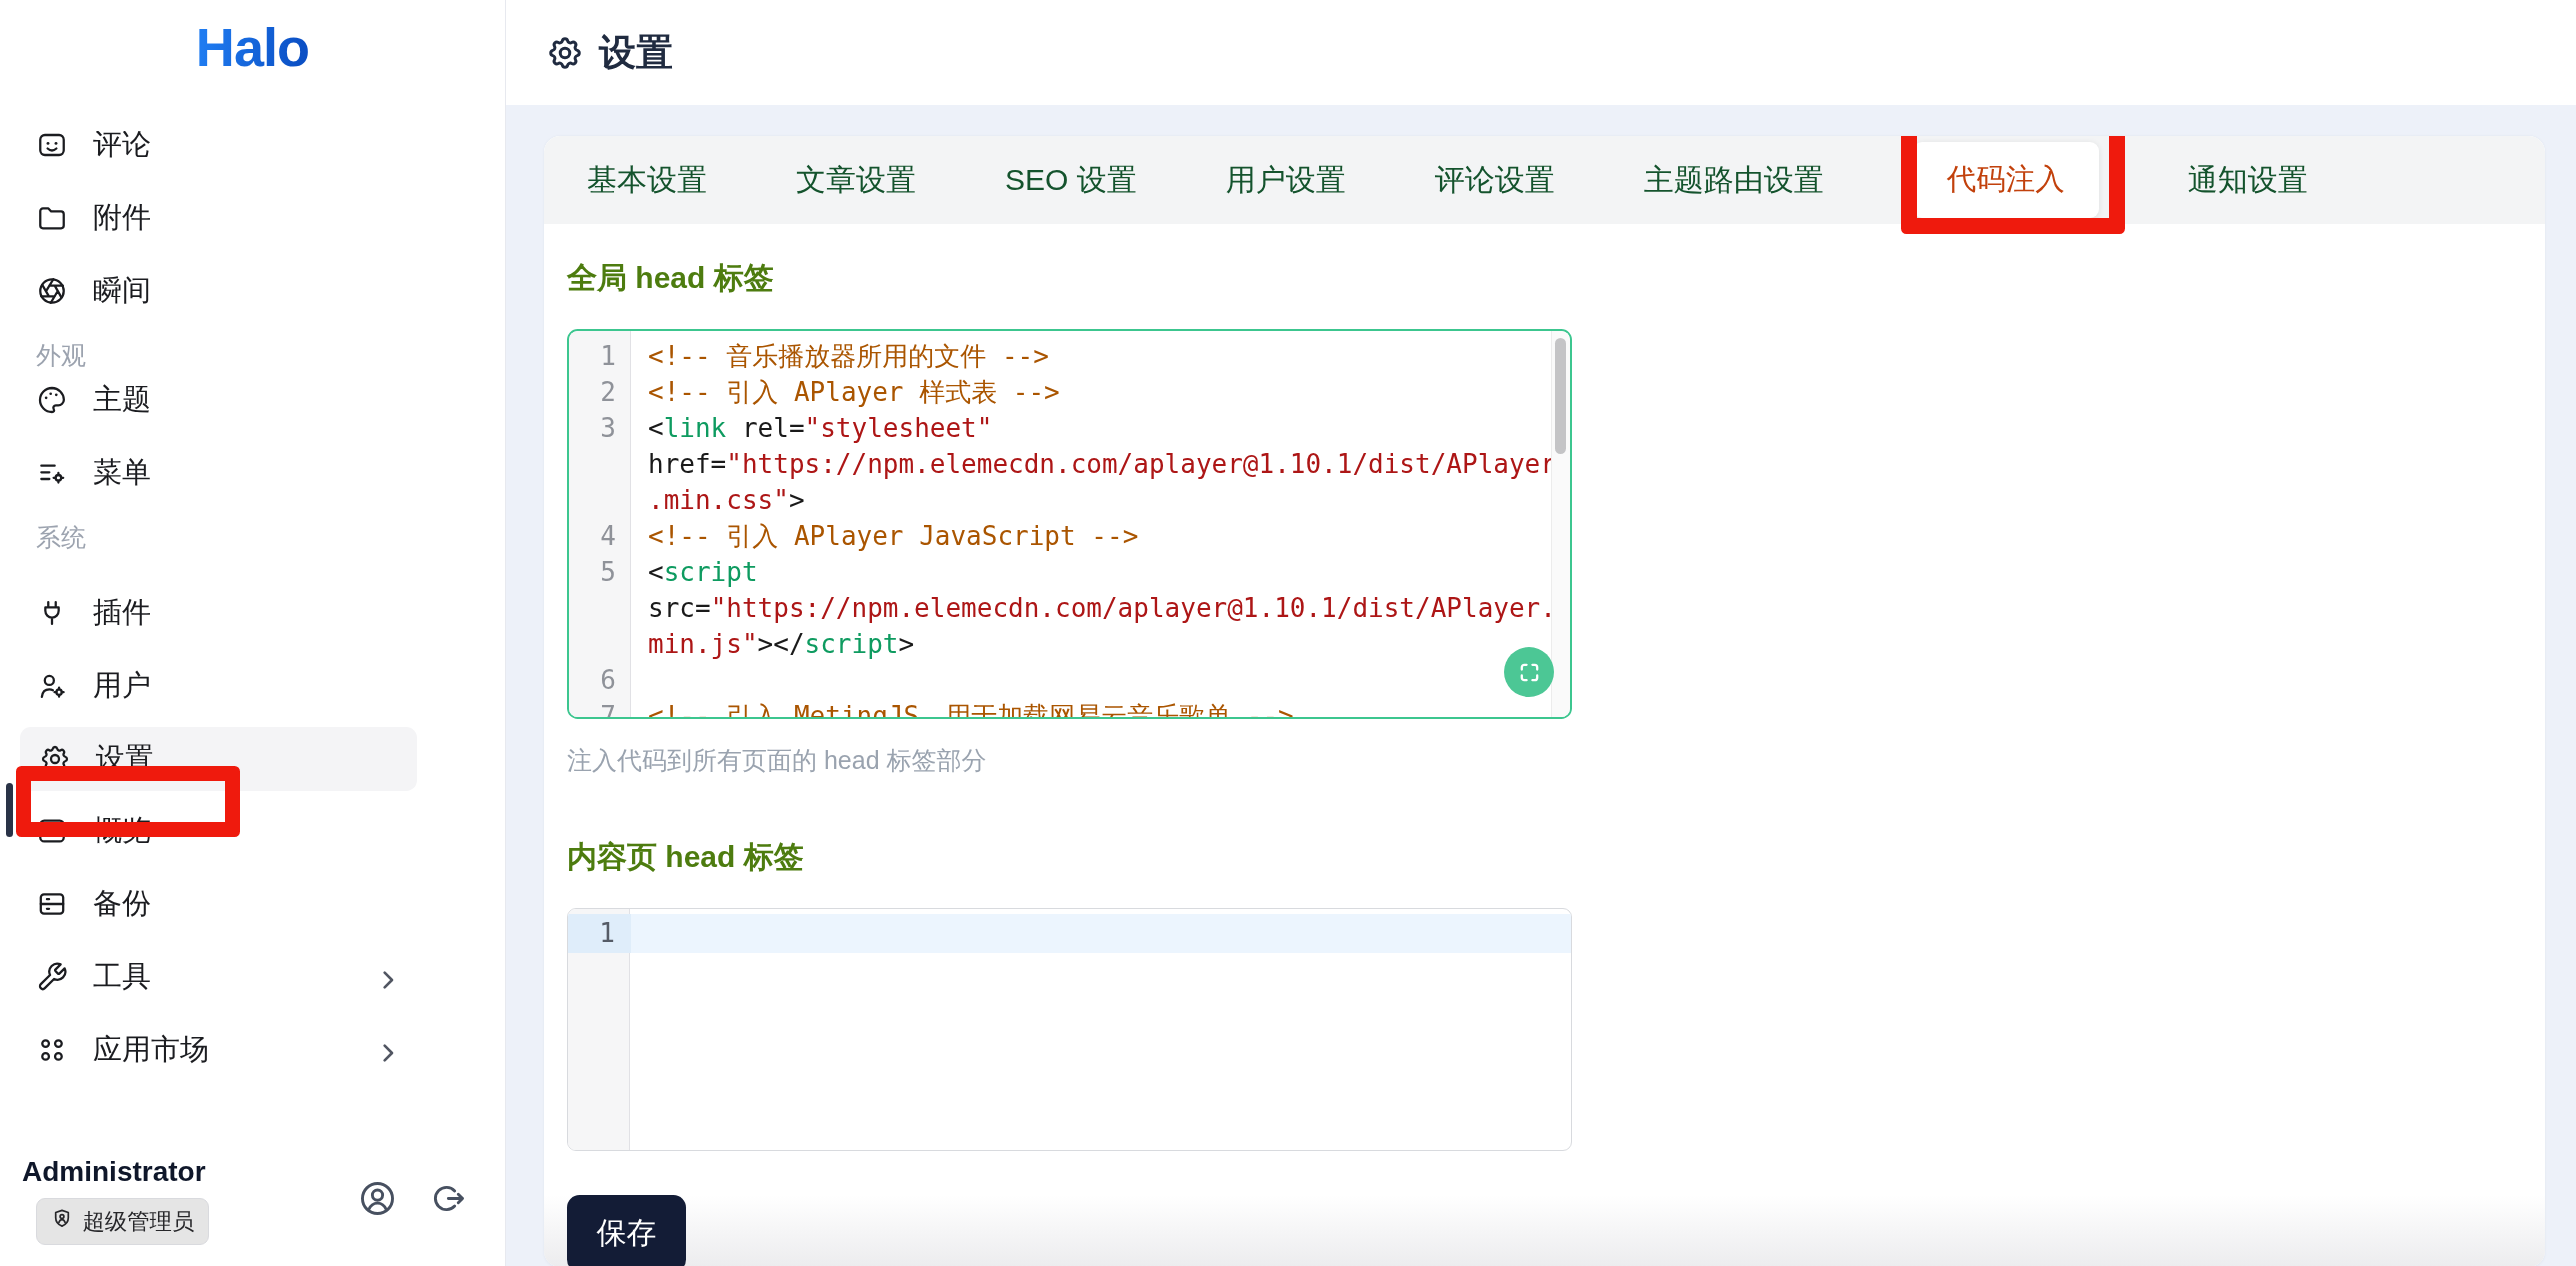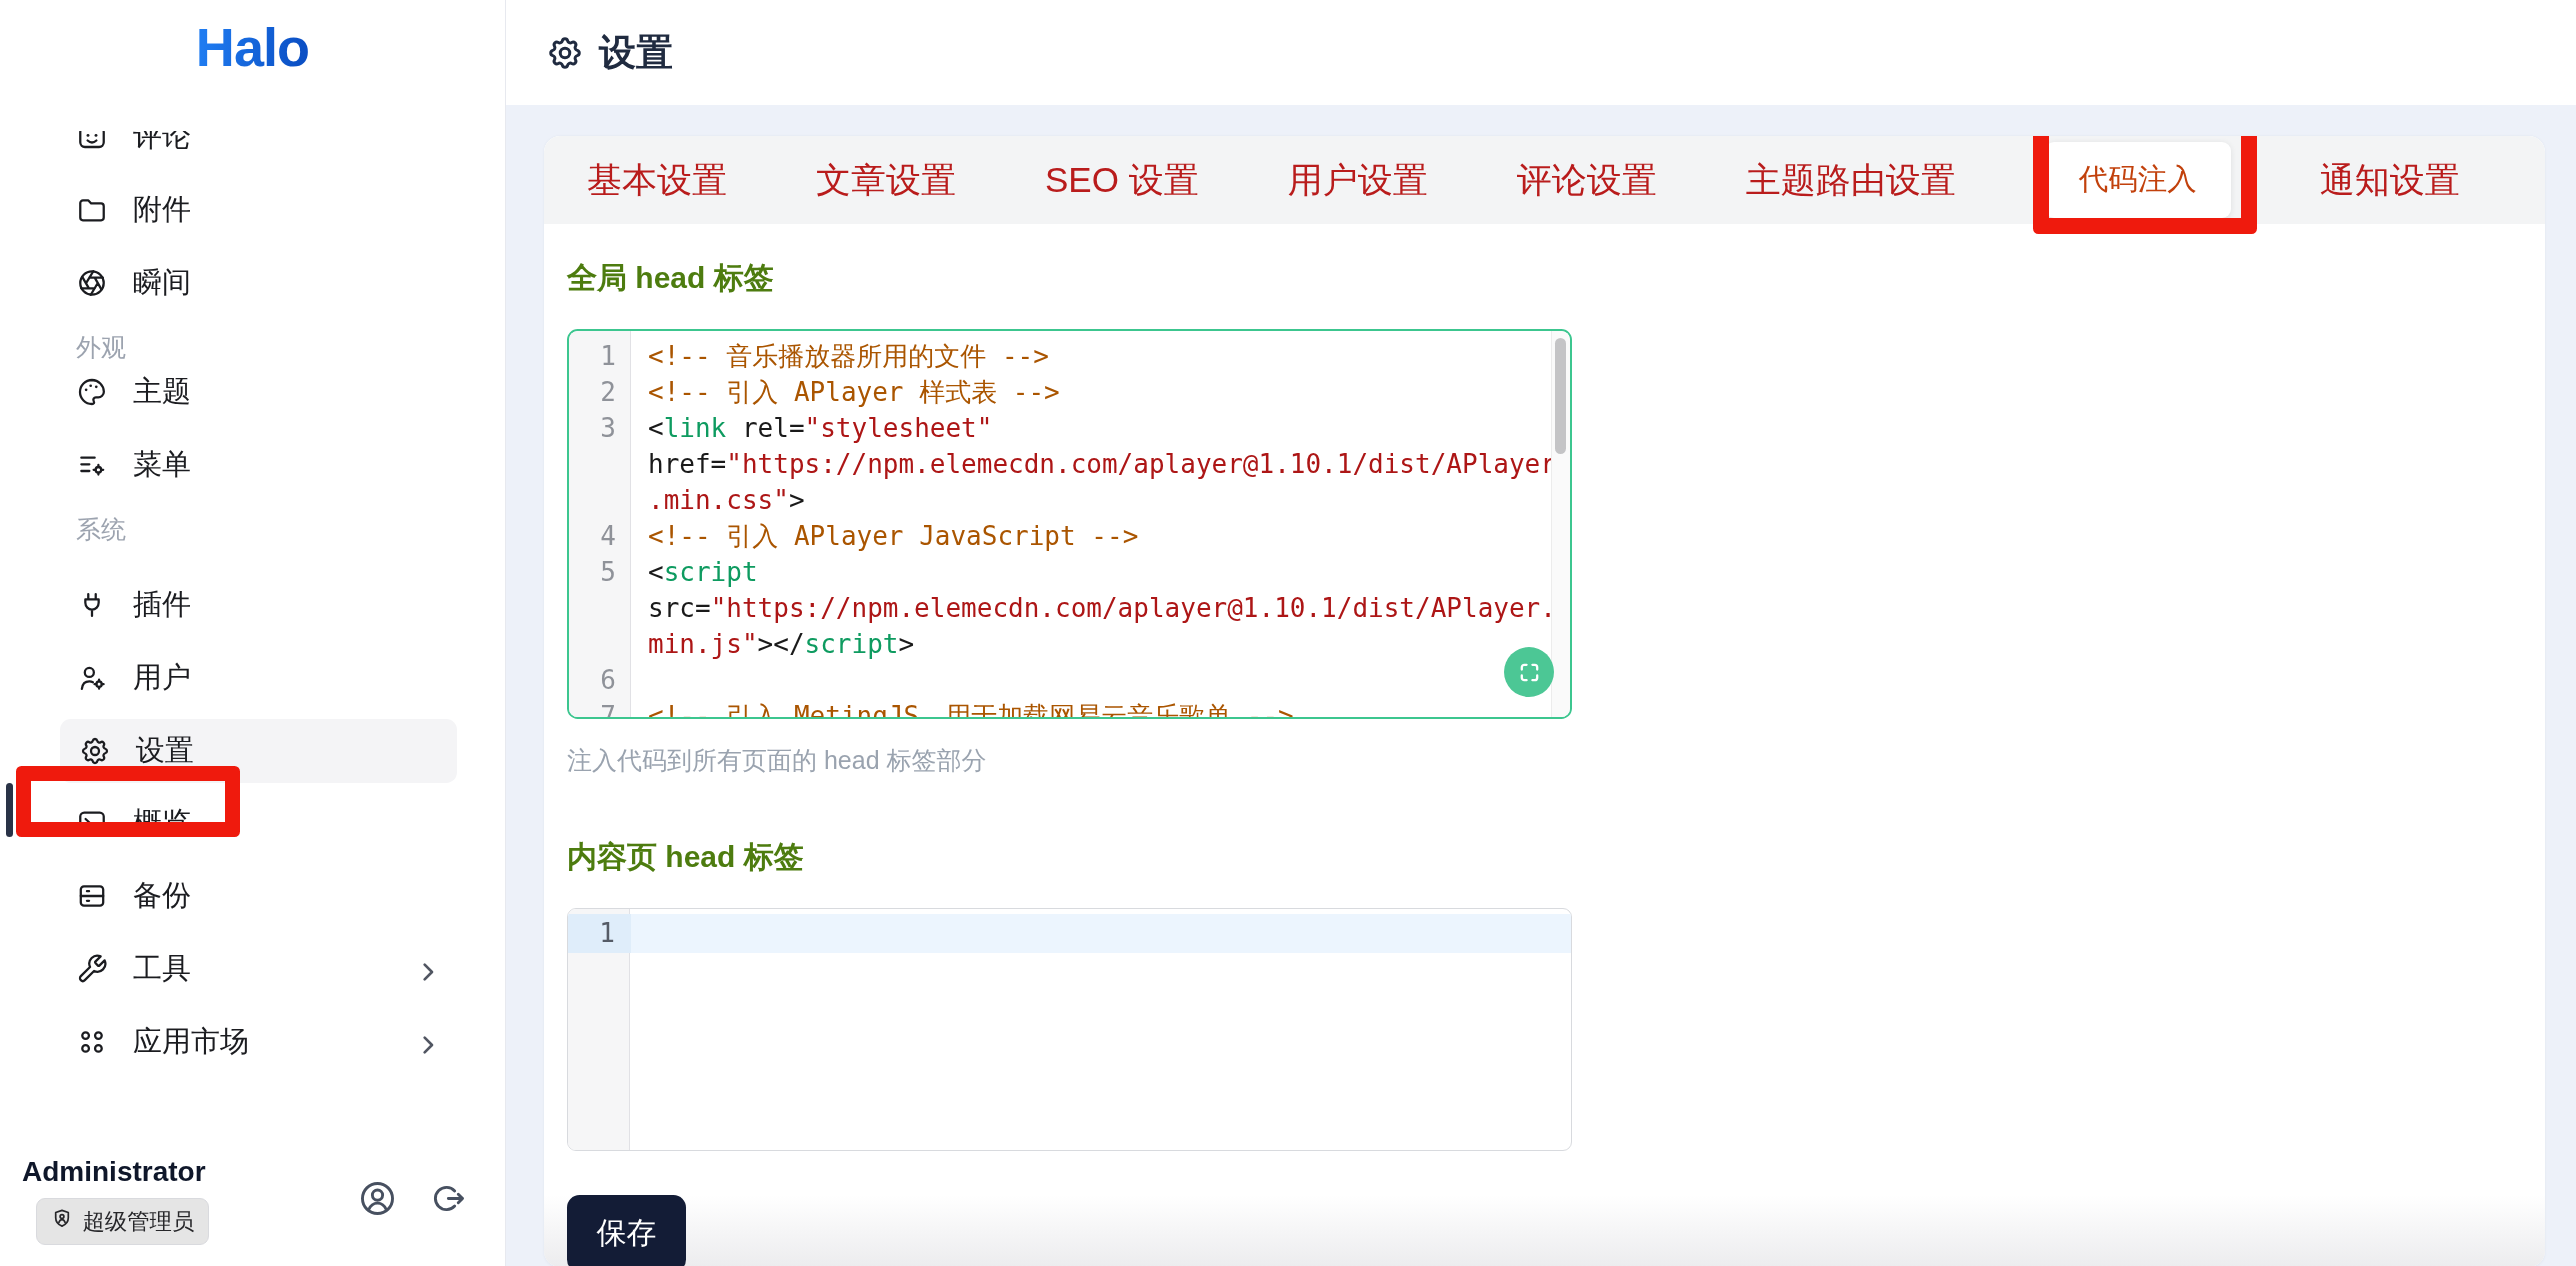--- a/index.html
+++ b/index.html
@@ -3,21 +3,21 @@
 <meta charset="utf-8">
 <style>
   html,body{margin:0;padding:0;}
   body{font-family:"Liberation Sans","DejaVu Sans",sans-serif;-webkit-font-smoothing:antialiased;}
   .app{position:relative;width:2576px;height:1267px;overflow:hidden;background:#edf1f9;}
 
   
   .sidebar{position:absolute;left:0;top:0;width:506px;height:1267px;background:#fff;border-right:1.8px solid #e7e9ef;box-sizing:border-box;z-index:3;}
   .logo-head{position:absolute;left:0;top:0;width:100%;height:131px;background:#fff;z-index:5;display:flex;align-items:flex-start;justify-content:center;}
   .logo{margin-top:16px;font-size:54px;font-weight:800;letter-spacing:-0.9px;background:linear-gradient(100deg,#1f7bf0 10%,#0b50c5 90%);-webkit-background-clip:text;background-clip:text;color:transparent;}
-  .nav{position:absolute;left:0;top:110px;width:100%;z-index:1;padding-left:40px;}
+  .nav{position:absolute;left:0;top:118px;width:100%;z-index:1;}
   .nav-item{height:54px;display:flex;align-items:center;gap:25px;padding:0 106px 0 36px;margin-bottom:19px;font-size:29px;color:#1b1c20;cursor:pointer;}
   .nav-item svg{width:32px;height:32px;flex:none;}
   .nav-item .chev{margin-left:auto;width:27px;height:27px;color:#515662;}
   .nav-item.active{height:64px;margin:-5.4px 88px 13.4px 19.7px;padding:0 0 0 19px;background:#f4f4f6;border-radius:10.7px;}
   .nav-section{height:36px;display:flex;align-items:center;padding-left:36px;font-size:25px;color:#9ca3af;}
   .nav-section.s-appearance{margin-top:12.5px;}
   .nav-section.s-system{margin-top:14.3px;margin-bottom:31px;}
   .active-indicator{position:absolute;left:6.3px;top:783px;width:6.3px;height:54px;border-radius:3.6px;background:#2a3347;z-index:6;}
   .anno{position:absolute;border:15px solid var(--red);border-radius:5.4px;pointer-events:none;z-index:10;}
   .anno-sidebar{left:16px;top:766px;width:224px;height:71px;box-sizing:border-box;}
@@ -29,21 +29,21 @@
   .u-profile{left:357px;} .u-logout{left:427px;}
 
   
   .main-header{position:absolute;left:506px;top:0;width:2070px;height:105px;background:#fff;z-index:2;display:flex;align-items:center;padding-left:40px;box-sizing:border-box;gap:15px;}
   .main-header svg{width:38px;height:38px;color:#202b40;}
   .main-title{font-size:37px;font-weight:700;color:#202b40;}
 
   
   .card{position:absolute;left:544px;top:136px;width:2001px;height:1131px;background:#fff;border-radius:16px;box-shadow:0 0.9px 2.7px rgba(35,45,80,.06);overflow:hidden;z-index:1;}
   .tabs{height:88px;background:#f3f4f5;border-radius:16px 16px 0 0;display:flex;align-items:center;gap:89px;padding-left:43px;}
-  .tab{font-size:35px;color:#b91c1c;white-space:nowrap;cursor:pointer;}
+  .tab{font-size:30px;color:#14532d;white-space:nowrap;cursor:pointer;}
   .tabwrap{position:relative;}
   .tab-active{position:relative;background:#fff;border-radius:9px;padding:18px 34px;font-size:29.5px;color:#c2410c;box-shadow:0 1.8px 6.3px rgba(0,0,0,.09);white-space:nowrap;cursor:pointer;}
   .anno-tab{left:-11.6px;right:-26px;top:-33px;bottom:-16px;border-width:16px;}
 
   .card-body{padding-left:23px;}
   .sec-heading{margin-top:36px;height:36px;line-height:36px;font-size:30px;font-weight:700;color:#4d7c0f;}
   .sec-heading.second{margin-top:63px;}
   .helper{margin-top:25px;height:32px;line-height:32px;font-size:25px;color:#9aa3af;}
 
   

